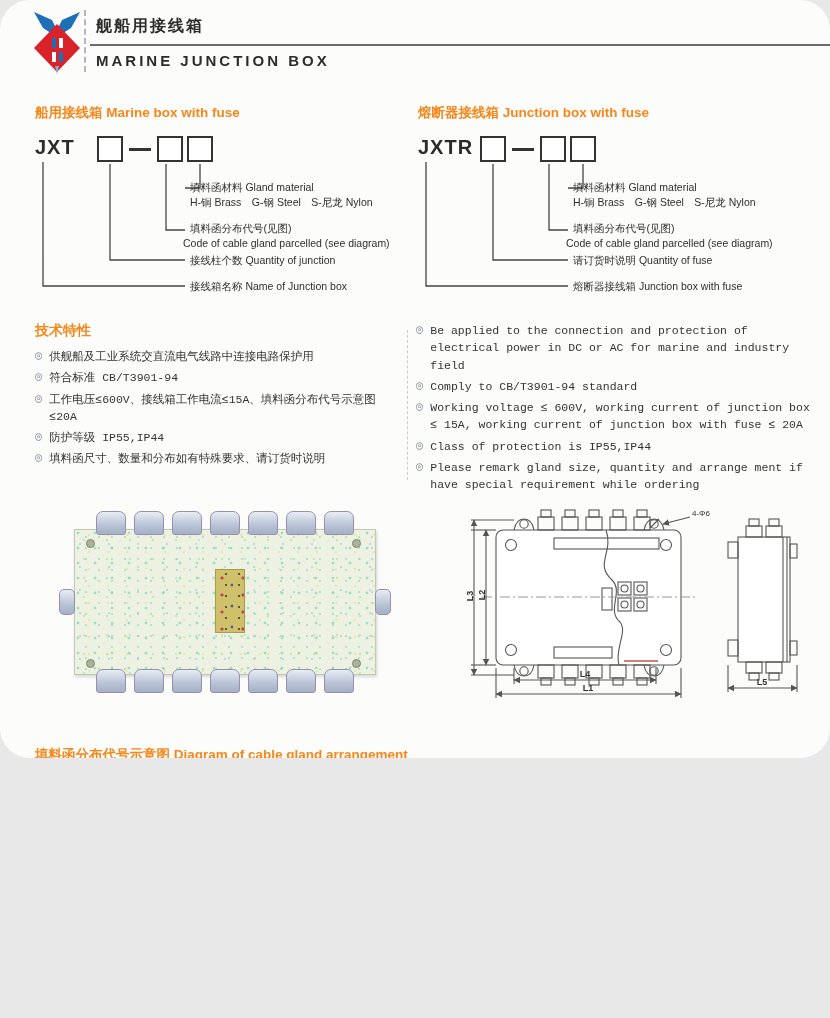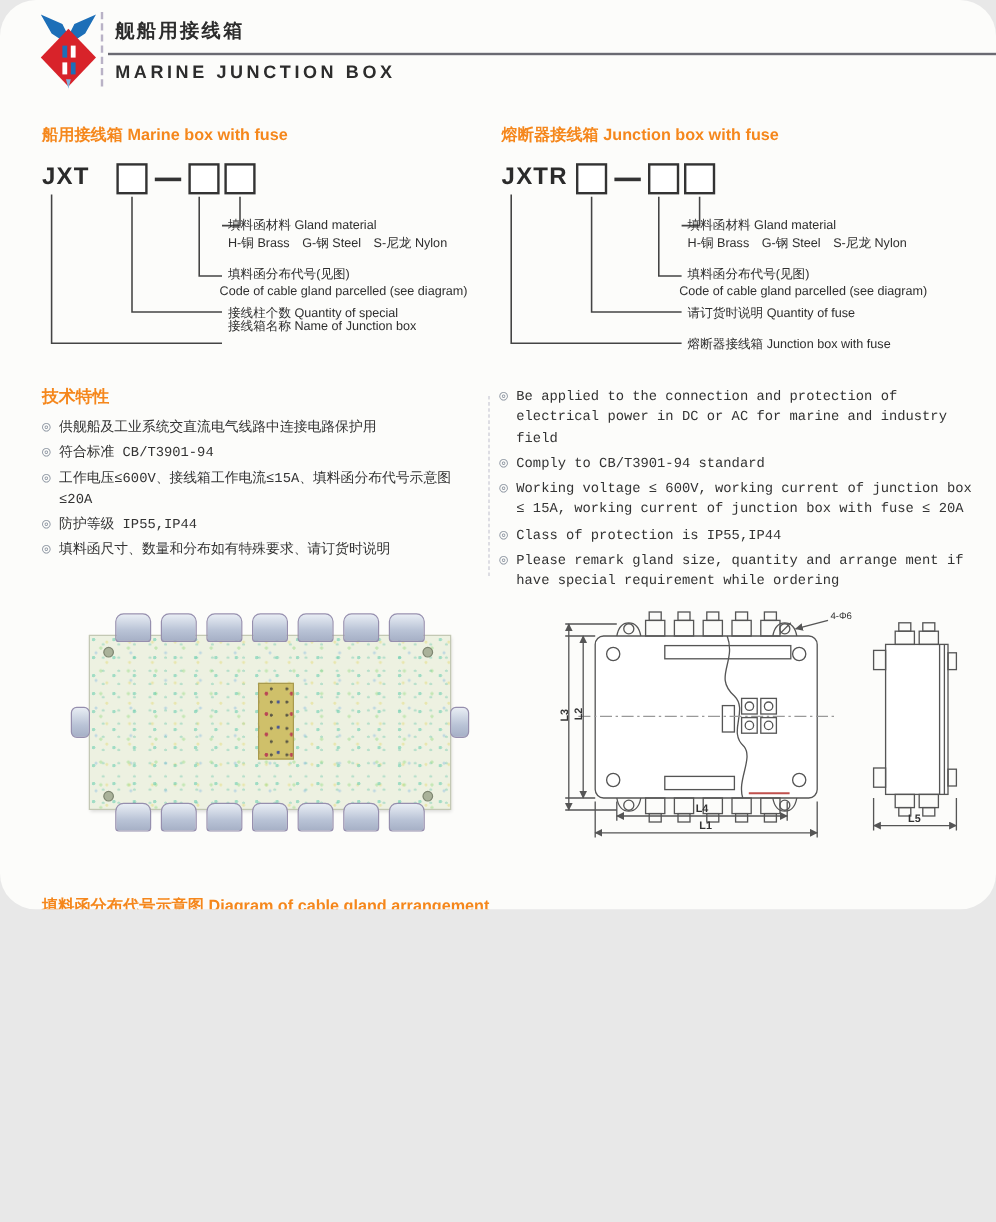--- a/index.html
+++ b/index.html
@@ -106,22 +106,22 @@
         <path d="M165,60 V84 H150"></path>
         <path d="M131,60 V126 H150"></path>
         <path d="M75,60 V156 H150"></path>
         <path d="M8,58 V182 H150"></path>
       </g>
     </svg>
     <div class="dlabel" style="left:155px;top:77px;"><span>填料函材料</span> <span>Gland material</span></div>
     <div class="dlabel" style="left:155px;top:92px;">H-铜 Brass　G-钢 Steel　S-尼龙 Nylon</div>
     <div class="dlabel" style="left:155px;top:118px;">填料函分布代号(见图)</div>
     <div class="dlabel" style="left:148px;top:133px;">Code of cable gland parcelled (see diagram)</div>
-    <div class="dlabel" style="left:155px;top:150px;"><span>接线柱个数</span> <span>Quantity of special</span></div>
-    <div class="dlabel" style="left:155px;top:161px;text-align:center;"><span>接线箱名称</span> <span>Name of Junction box</span></div>
+    <div class="dlabel" style="left:155px;top:150px;"><span>接线柱个数</span> <span>Quantity of junction</span></div>
+    <div class="dlabel" style="left:155px;top:176px;text-align:center;"><span>接线箱名称</span> <span>Name of Junction box</span></div>
   </section>
 
   <section class="desig" style="left:418px;top:104px;">
     <h2 class="orange"><span>熔断器接线箱</span> <span>Junction box with fuse</span></h2>
     <div class="model-row">
       <span class="model">JXTR</span>
       <span class="mbox"></span>
       <span class="mdash"></span>
       <span class="mbox"></span>
       <span class="mgap"></span>

